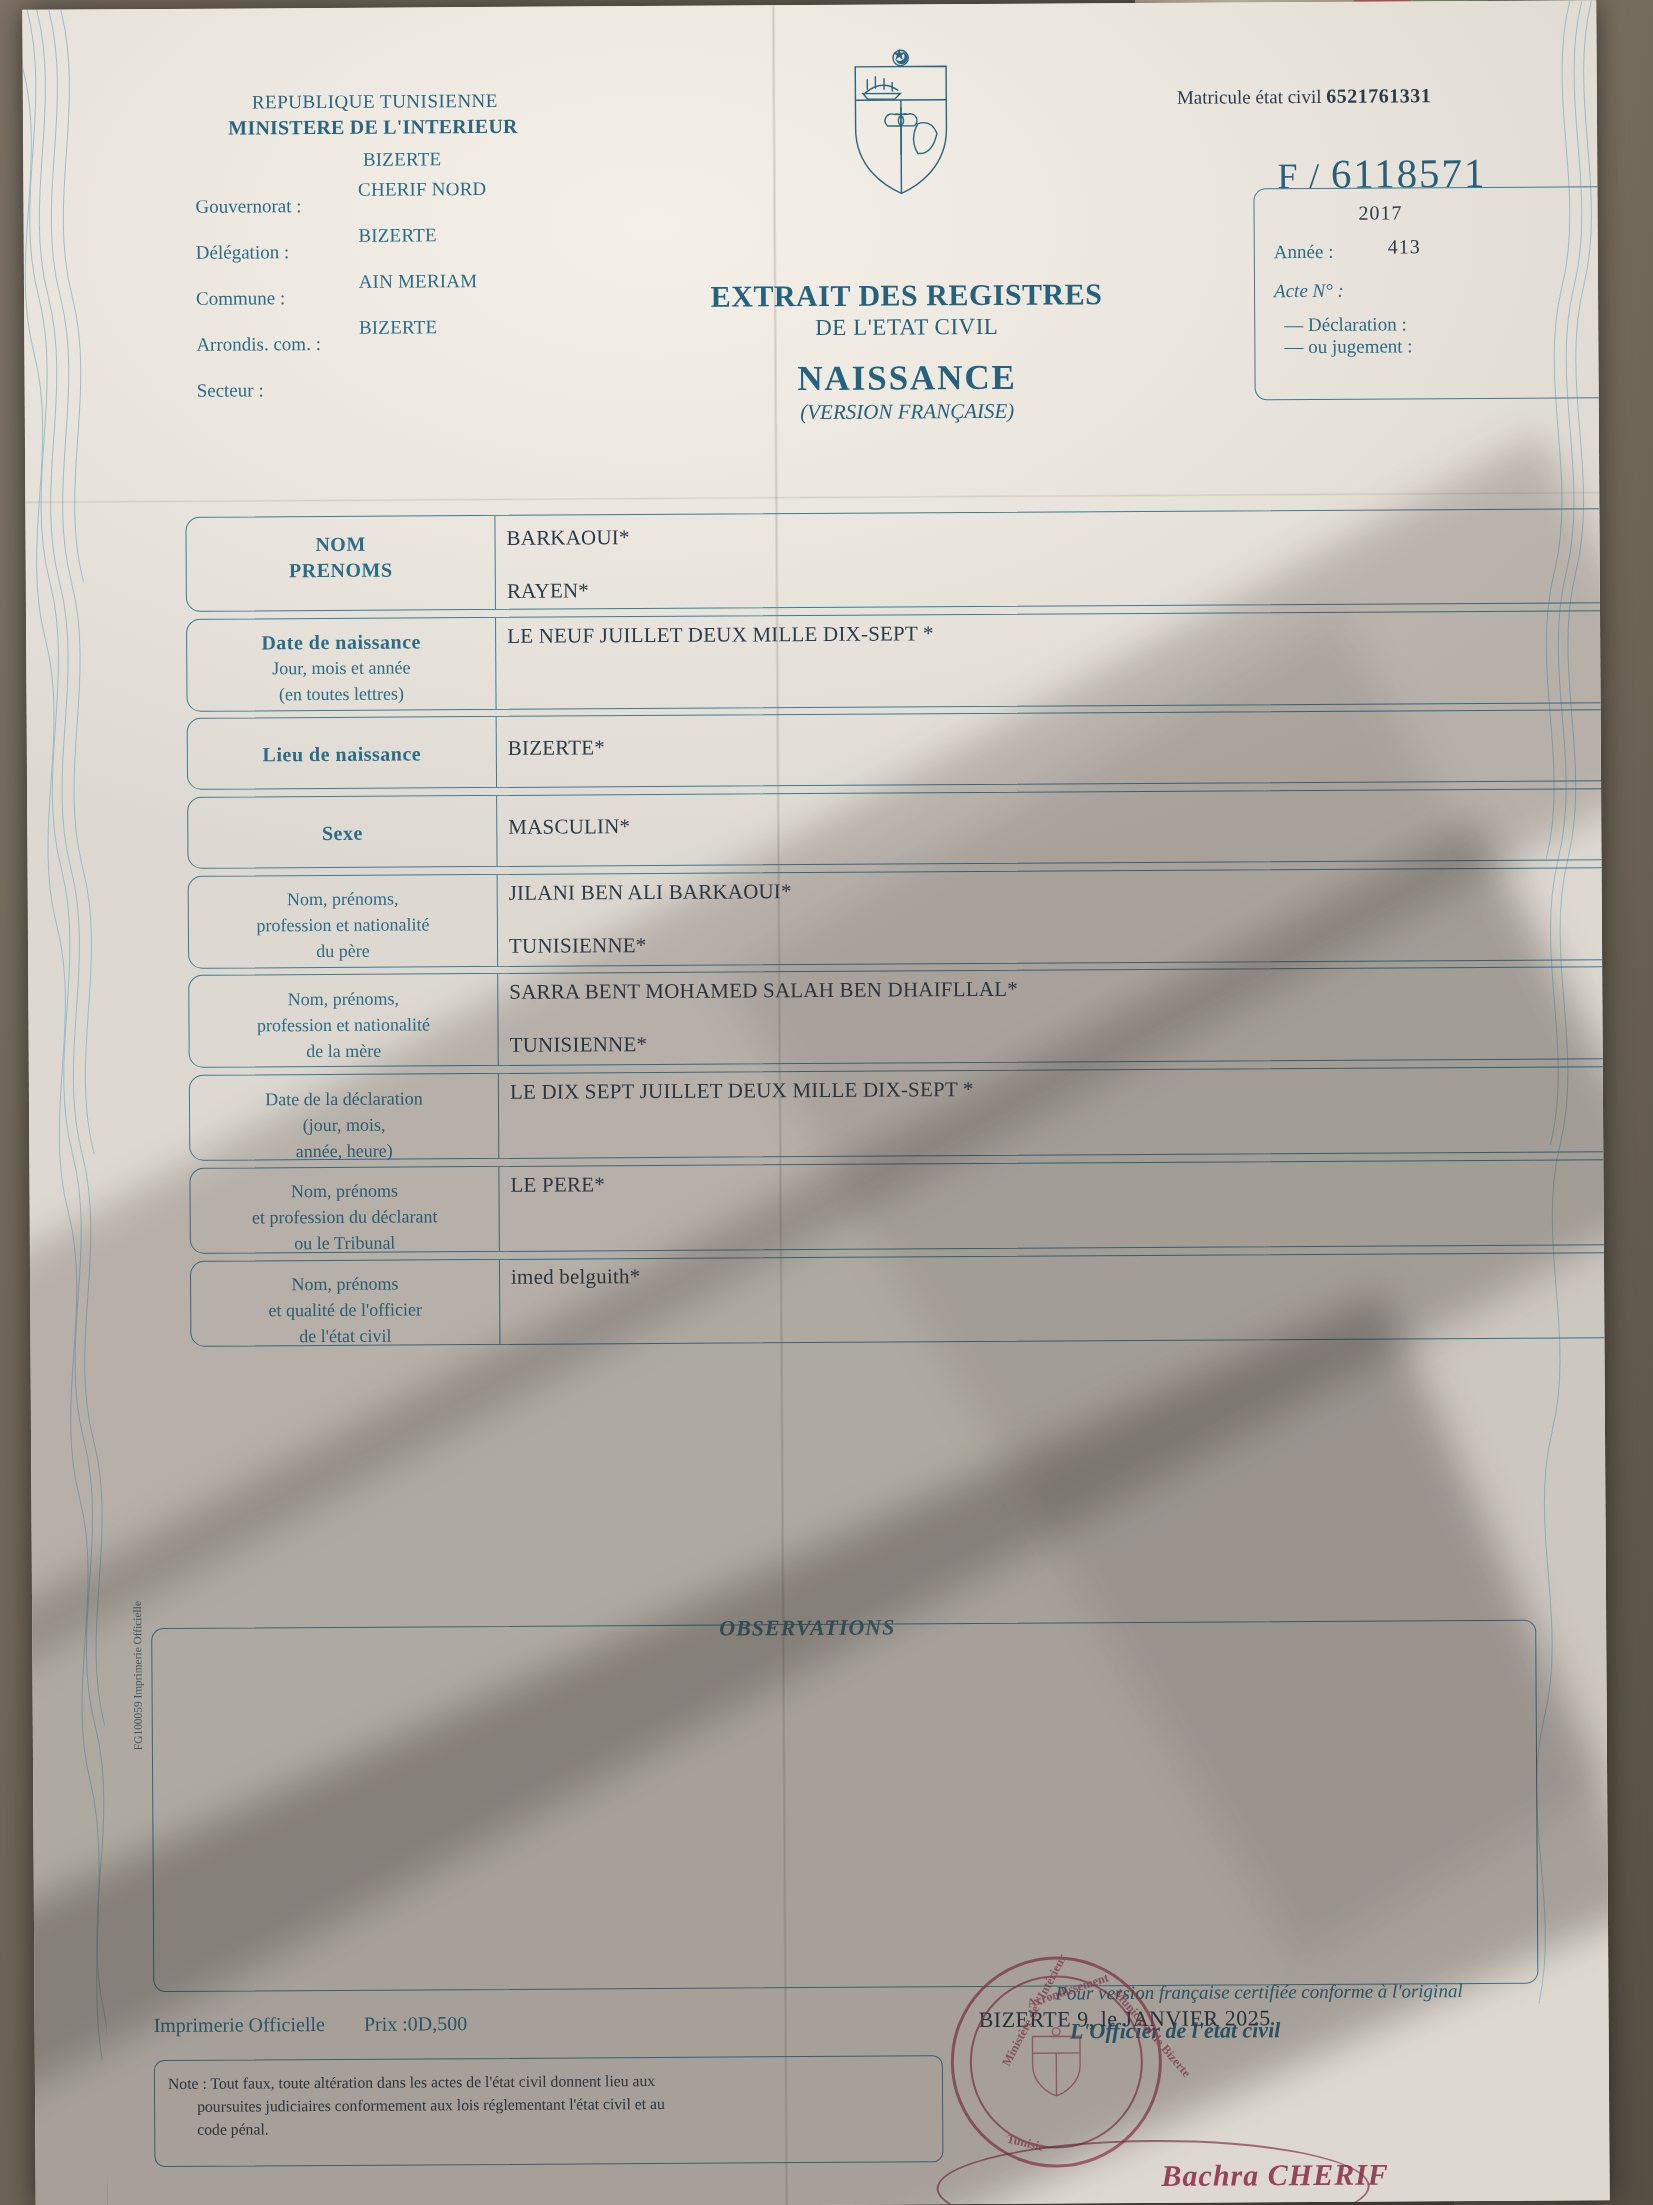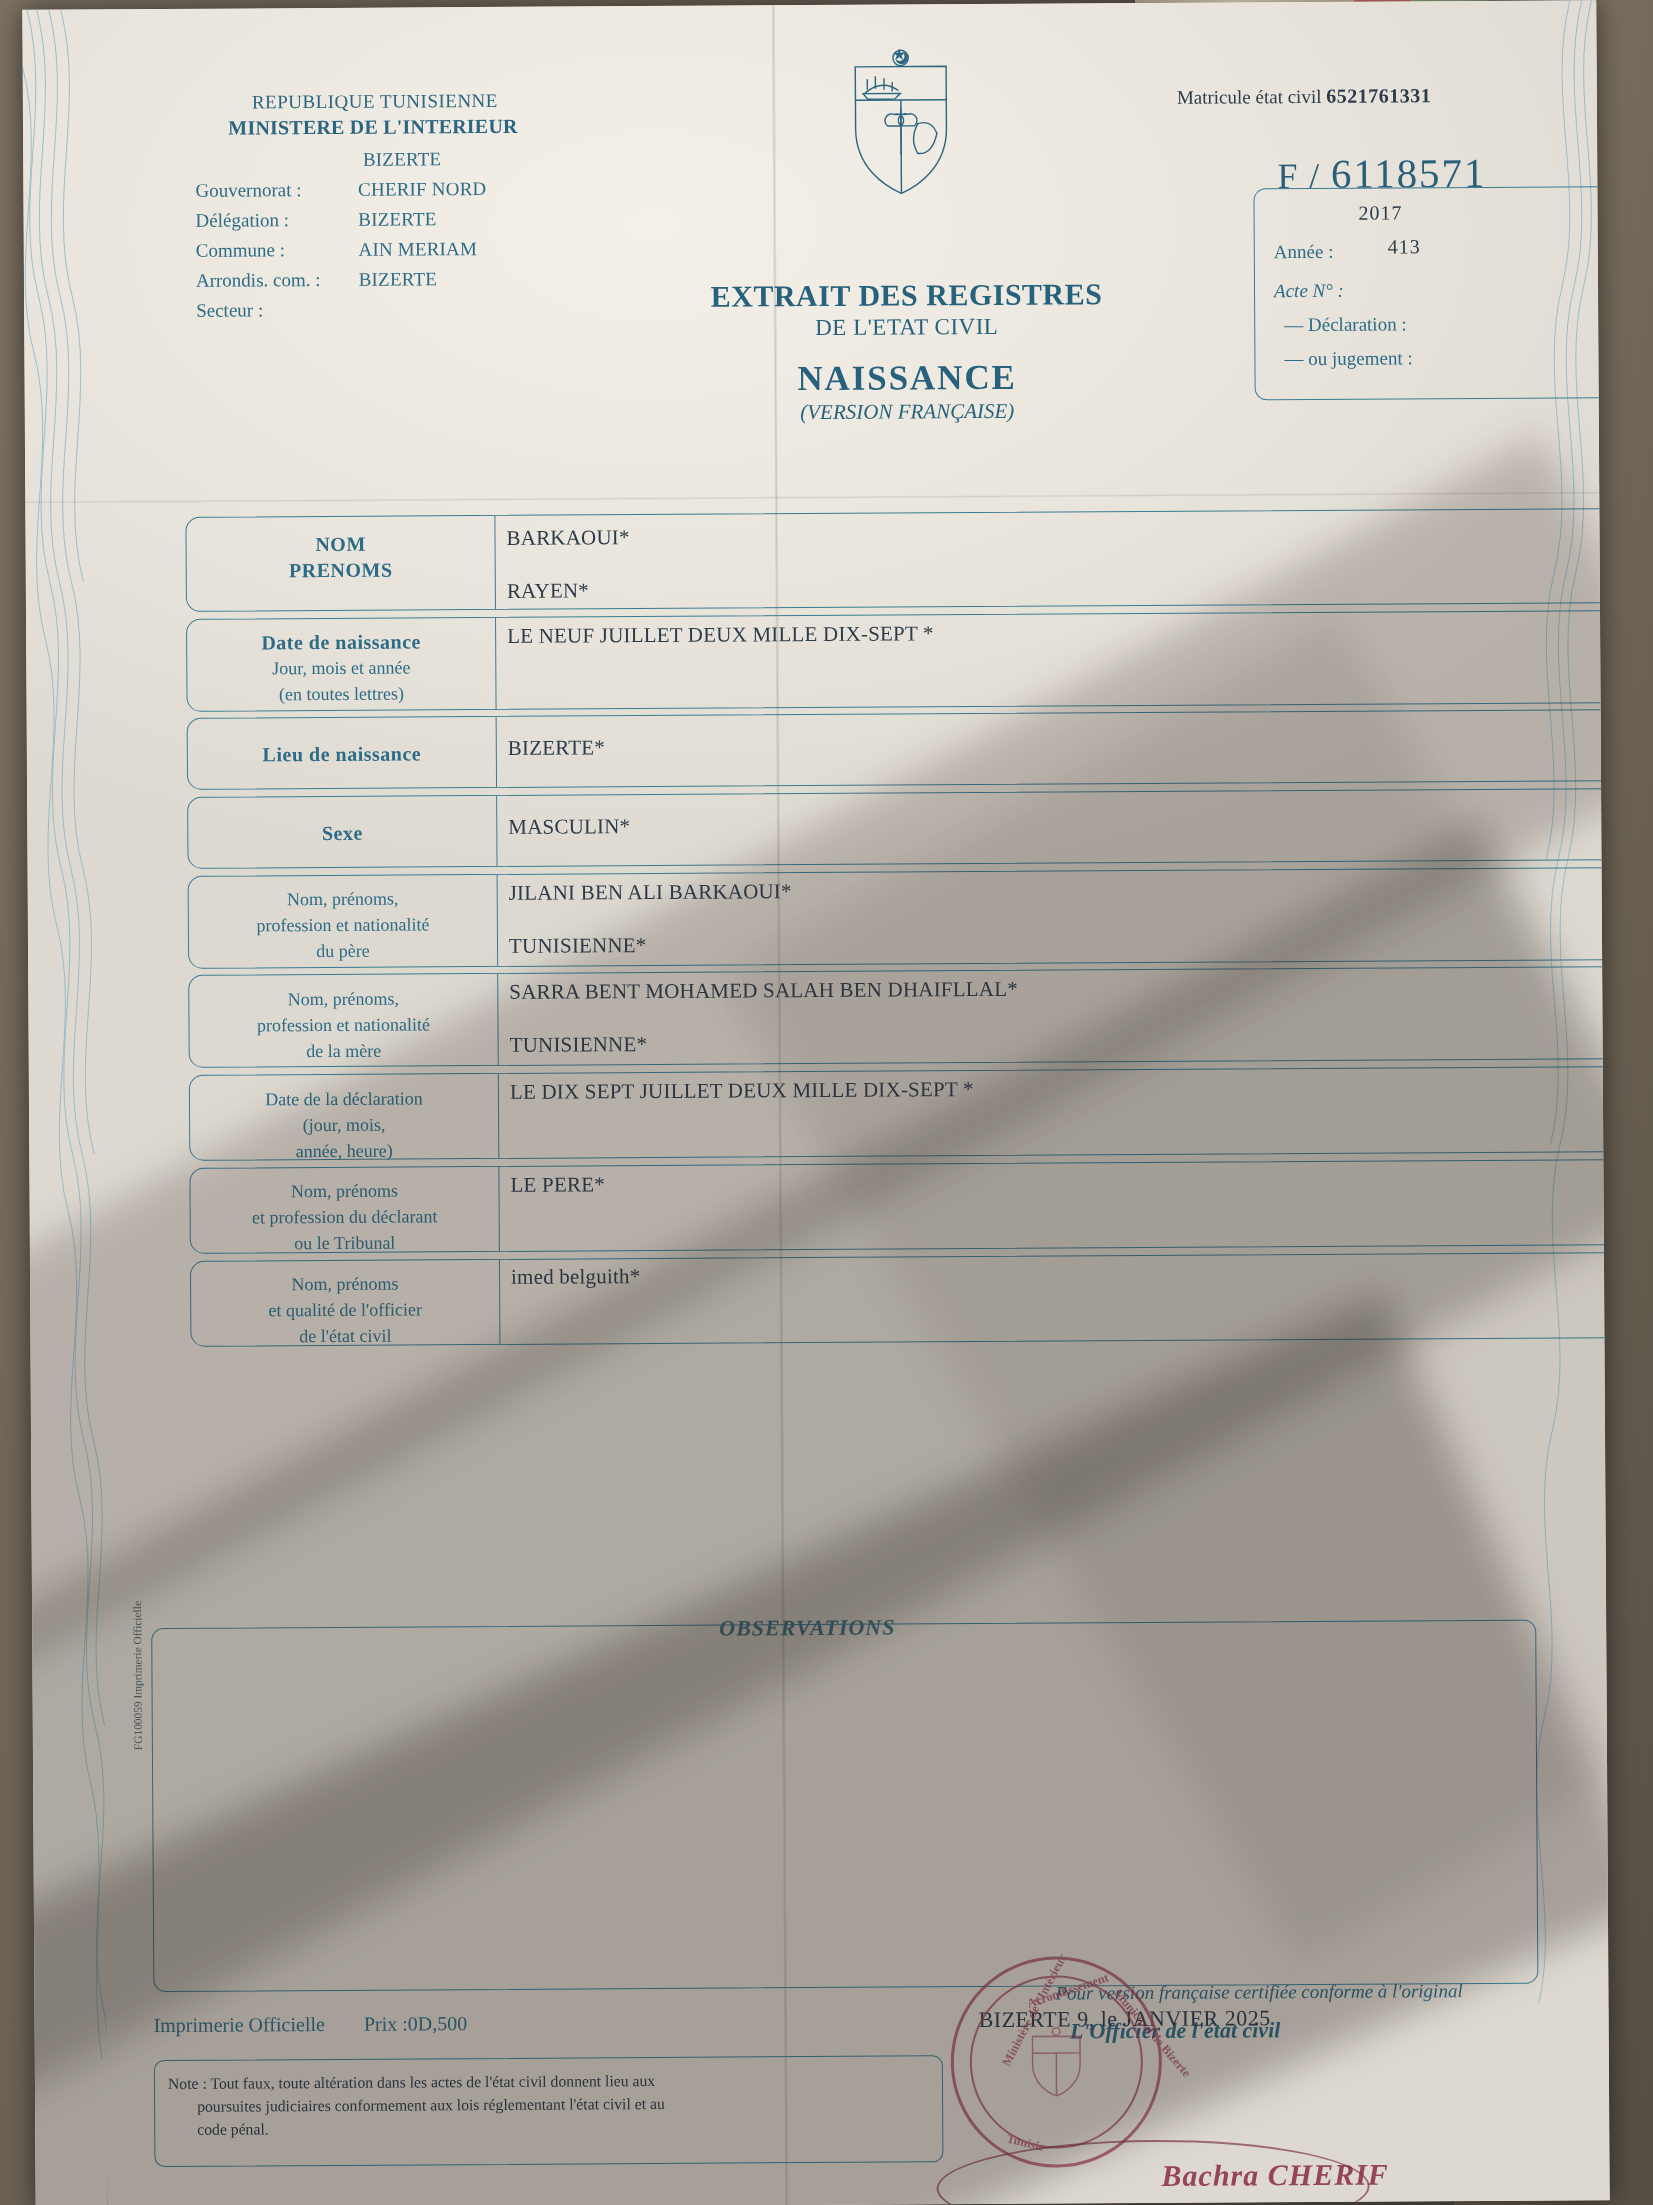--- a/index.html
+++ b/index.html
@@ -170,21 +170,21 @@
 
   .gov-table {
     position: absolute;
     left: 91px;
     top: 167px;
     font-size: 19px;
     line-height: 30px;
     color: #2c6c87;
   }
   .gov-table .row { display: flex; }
-  .gov-table .lbl { width: 157px; }
+  .gov-table .lbl { width: 157px; margin-top: 16px; }
   .gov-table .val {
     padding-left: 5.7px;
     letter-spacing: 0.2px;
   }
   .gov-table .val.top {
     position: absolute;
     left: 162px;
     top: -30px;
   }
 
@@ -259,21 +259,21 @@
     border-radius: 12.4px;
   }
   .acte-box .line {
     position: absolute;
     font-size: 19px;
     color: #2d6b86;
   }
   .acte-box .ln1 { left: 19px; top: 52px; }
   .acte-box .ln2 { left: 19px; top: 91px; font-style: italic; }
   .acte-box .ln3 { left: 29px; top: 125px; font-family: Liberation Serif, serif; }
-  .acte-box .ln4 { left: 29px; top: 159px; }
+  .acte-box .ln4 { left: 29px; top: 147px; }
   .acte-val {
     position: absolute;
     color: #2b3b4a;
     font-size: 20px;
     font-family: Liberation Serif, serif;
   }
   .v-2017 { left: 1254px; top: 200px; letter-spacing: 1px; }
   .v-413  { left: 1283px; top: 234px; letter-spacing: 1px; }
 
   

